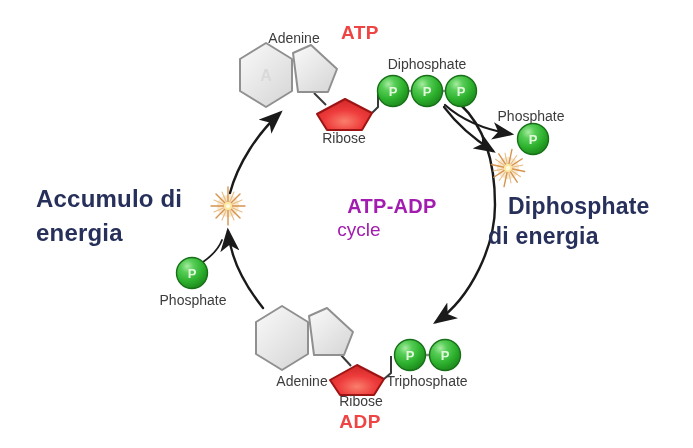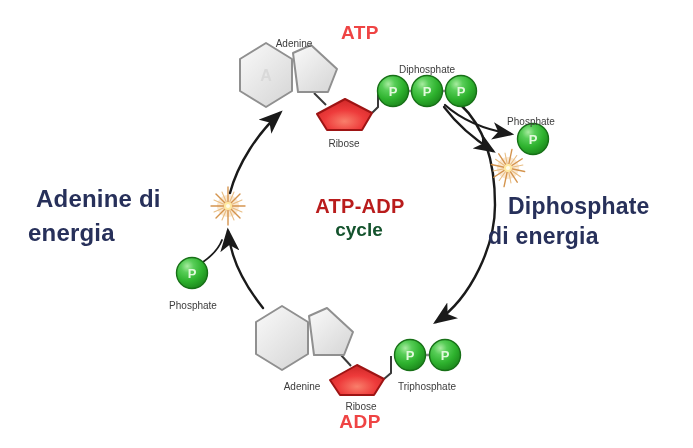--- a/index.html
+++ b/index.html
@@ -1,26 +1,26 @@
 <!DOCTYPE html>
 <html><head>
 <meta charset="utf-8">
 <style>
   html,body{margin:0;padding:0;background:#fff;}
   .stage{
     position:relative;width:693px;height:448px;background:#ffffff;overflow:hidden;
     font-family:"Liberation Sans", sans-serif;
   }
   .lbl{position:absolute;white-space:nowrap;line-height:1;}
-  .small{font-size:10px;color:#3c3c3c;transform:translateX(-50%);margin-top:8px;}
+  .small{font-size:14px;color:#3c3c3c;transform:translateX(-50%);}
   .mol-title{font-size:19px;font-weight:bold;color:#ef4444;transform:translateX(-50%);letter-spacing:.5px;}
   .caption{font-size:24px;font-weight:bold;color:#27305a;letter-spacing:.2px;}
   .caption-r{font-size:23px;}
-  .green1{font-size:20px;font-weight:bold;color:#b91c1c;transform:translateX(-50%);letter-spacing:.3px;}
-  .green2{font-size:19px;color:#14532d;transform:translateX(-50%);font-weight:bold;}
+  .green1{font-size:20px;font-weight:bold;color:#a21caf;transform:translateX(-50%);letter-spacing:.3px;margin-left:32px;}
+  .green2{font-size:19px;color:#a21caf;transform:translateX(-50%);}
   svg{position:absolute;left:0;top:0;}
 </style>
 </head>
 <body>
 
 <div class="stage">
 
   <svg width="693" height="448" viewBox="0 0 693 448">
     <defs>
       <marker id="ah" viewBox="0 0 10 8" refX="8.5" refY="4" markerWidth="10" markerHeight="8" orient="auto-start-reverse">
@@ -121,22 +121,22 @@
   <div class="lbl mol-title" style="left:360px;top:23px;">ATP</div>
   <div class="lbl small" style="left:427px;top:57px;">Diphosphate</div>
   <div class="lbl small" style="left:344px;top:131px;">Ribose</div>
 
   <div class="lbl small" style="left:531px;top:109px;">Phosphate</div>
   <div class="lbl small" style="left:193px;top:293px;">Phosphate</div>
 
   <div class="lbl green1" style="left:360px;top:196px;">ATP-ADP</div>
   <div class="lbl green2" style="left:359px;top:220px;">cycle</div>
 
-  <div class="lbl caption" style="left:36px;top:187px;">Adenine di</div>
-  <div class="lbl caption" style="left:28px;top:221px;">energia</div>
+  <div class="lbl caption" style="left:36px;top:187px;">Accumulo di</div>
+  <div class="lbl caption" style="left:36px;top:221px;">energia</div>
 
   <div class="lbl caption caption-r" style="left:508px;top:195px;">Diphosphate</div>
   <div class="lbl caption caption-r" style="left:488px;top:225px;">di energia</div>
 
   <div class="lbl small" style="left:302px;top:374px;">Adenine</div>
   <div class="lbl small" style="left:427px;top:374px;">Triphosphate</div>
   <div class="lbl small" style="left:361px;top:394px;">Ribose</div>
   <div class="lbl mol-title" style="left:360px;top:412px;">ADP</div>
 
 </div>

